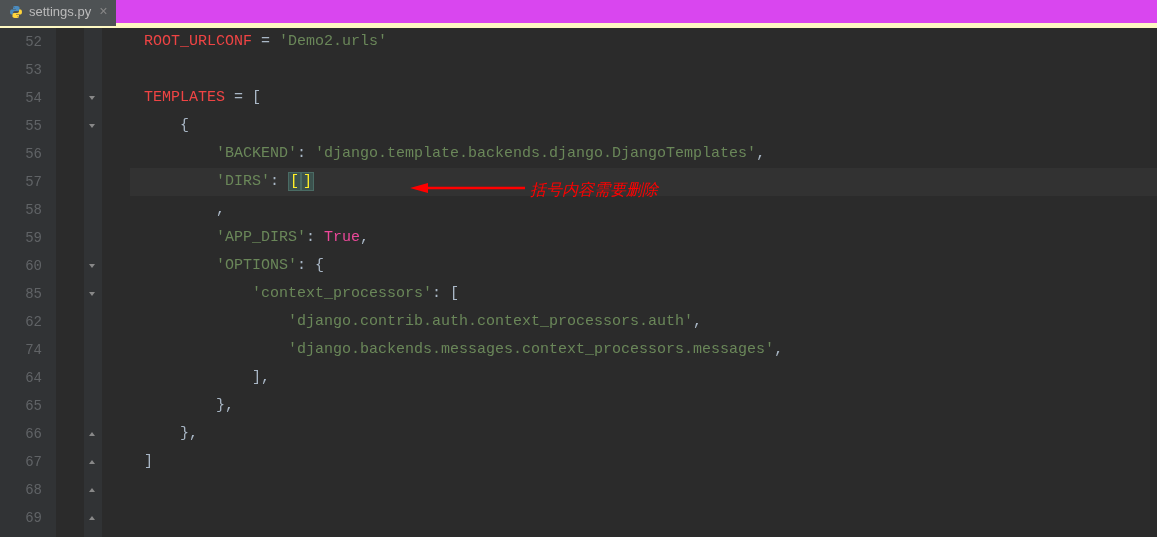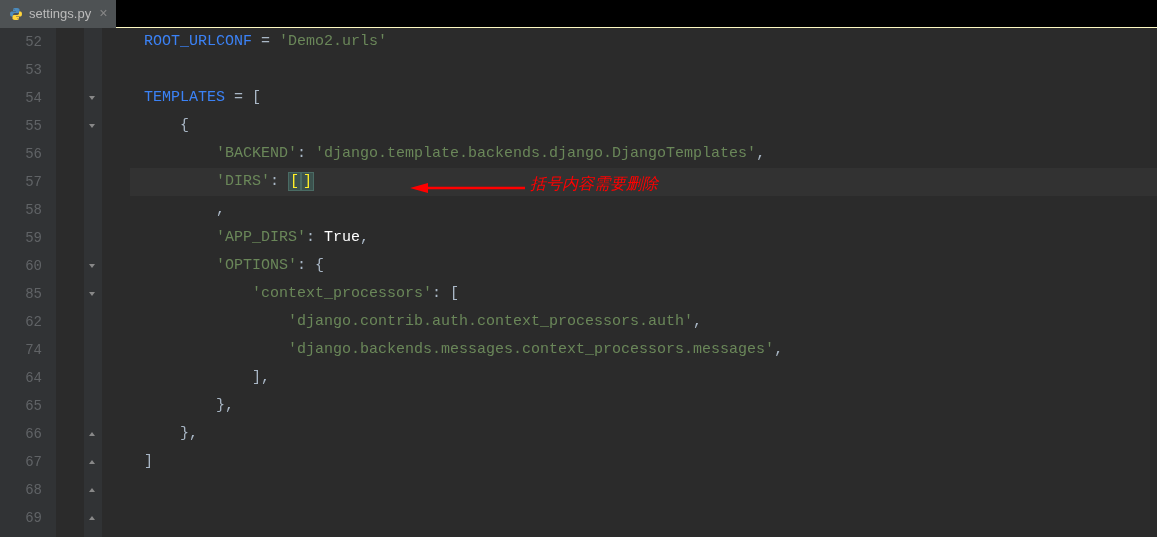--- a/index.html
+++ b/index.html
@@ -10,25 +10,25 @@
     body {
       font-family: 'Consolas', 'Monaco', 'Courier New', monospace;
       background: #2b2b2b;
       color: #a9b7c6;
       width: 1157px;
       height: 537px;
       overflow: hidden;
       font-size: 15px;
     }
     .tab-bar {
-      background: #000000;
-      height: 28px;
-      display: flex;
-      align-items: center;
-      border-bottom: 1px solid #fef9c3;
+      background: #d946ef;
+      height: 28px;
+      display: flex;
+      align-items: center;
+      border-bottom: 5px solid #fef9c3;
     }
     .tab {
       background: #4e5254;
       height: 28px;
       display: flex;
       align-items: center;
       padding: 0 8px;
       cursor: pointer;
       gap: 5px;
     }
@@ -82,24 +82,24 @@
     .code-line {
       height: 28px;
       line-height: 28px;
       padding-left: 14px;
       white-space: pre;
       position: relative;
     }
     .highlighted-line {
       background: #323232;
     }
-    .s-var { color: #3b82f6; }
+    .s-var { color: #ef4444; }
     .s-op { color: #a9b7c6; }
     .s-str { color: #6a8759; }
-    .s-key { color: #ffffff; }
+    .s-key { color: #ec4899; }
     .s-brace { color: #a9b7c6; }
     .s-bracket-match {
       background: #3b514d;
       border: 1px solid #4a6b64;
       color: #ffef28;
       padding: 0 1px;
     }
     .fold-marker {
       position: absolute;
       width: 12px;
@@ -111,21 +111,21 @@
     }
     .annotation-arrow {
       position: absolute;
       left: 280px;
       top: 9px;
       pointer-events: none;
     }
     .annotation-text {
       position: absolute;
       left: 400px;
-      top: 2px;
+      top: 8px;
       color: #ff0000;
       font-family: 'SimSun', serif;
       font-style: italic;
       font-size: 16px;
       pointer-events: none;
     }
   </style>
 </head>
 <body>
 

